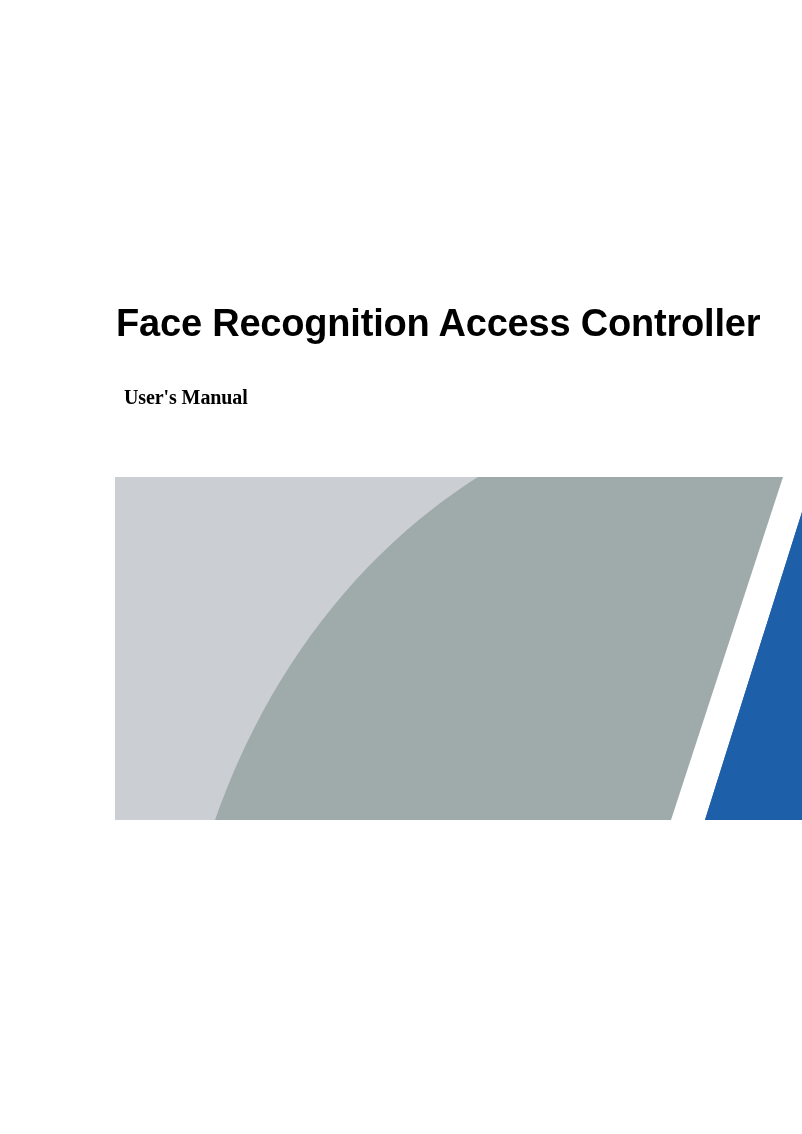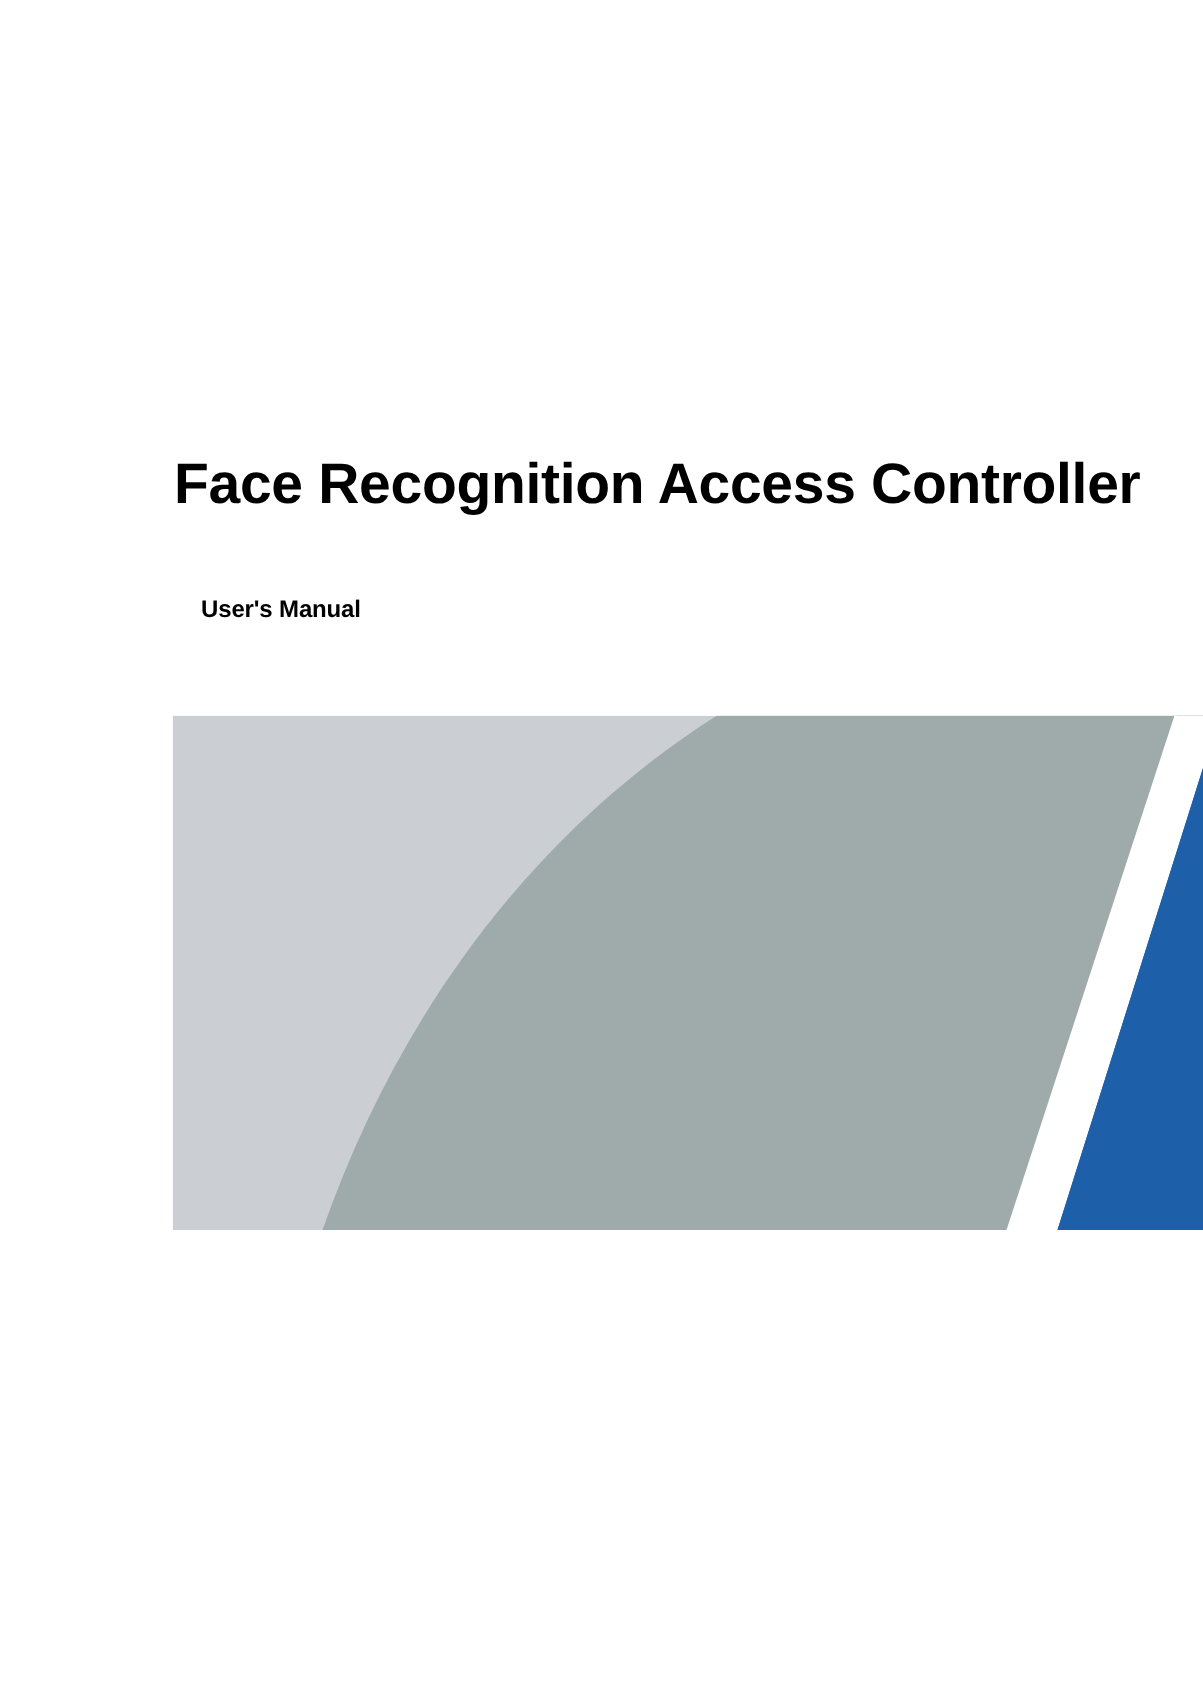--- a/index.html
+++ b/index.html
@@ -35,27 +35,27 @@
     font-size: 38px;
     font-weight: bold;
     line-height: 46px;
     letter-spacing: -0.2px;
     color: #000000;
     margin: 0;
     white-space: nowrap;
   }
 
   .doc-subtitle {
-    font-family: Liberation Sans, sans-serif;
-    font-size: 16px;
+    font-family: Liberation Serif, serif;
+    font-size: 20px;
     font-weight: bold;
     line-height: 30px;
     letter-spacing: -0.1px;
     color: #000000;
-    margin: 18px;
+    margin: 8px;
     padding-top: 28px;
     white-space: nowrap;
   }
 
   
   .cover-banner {
     position: absolute;
     left: 115px;
     top: 477px;
     width: 687px;

